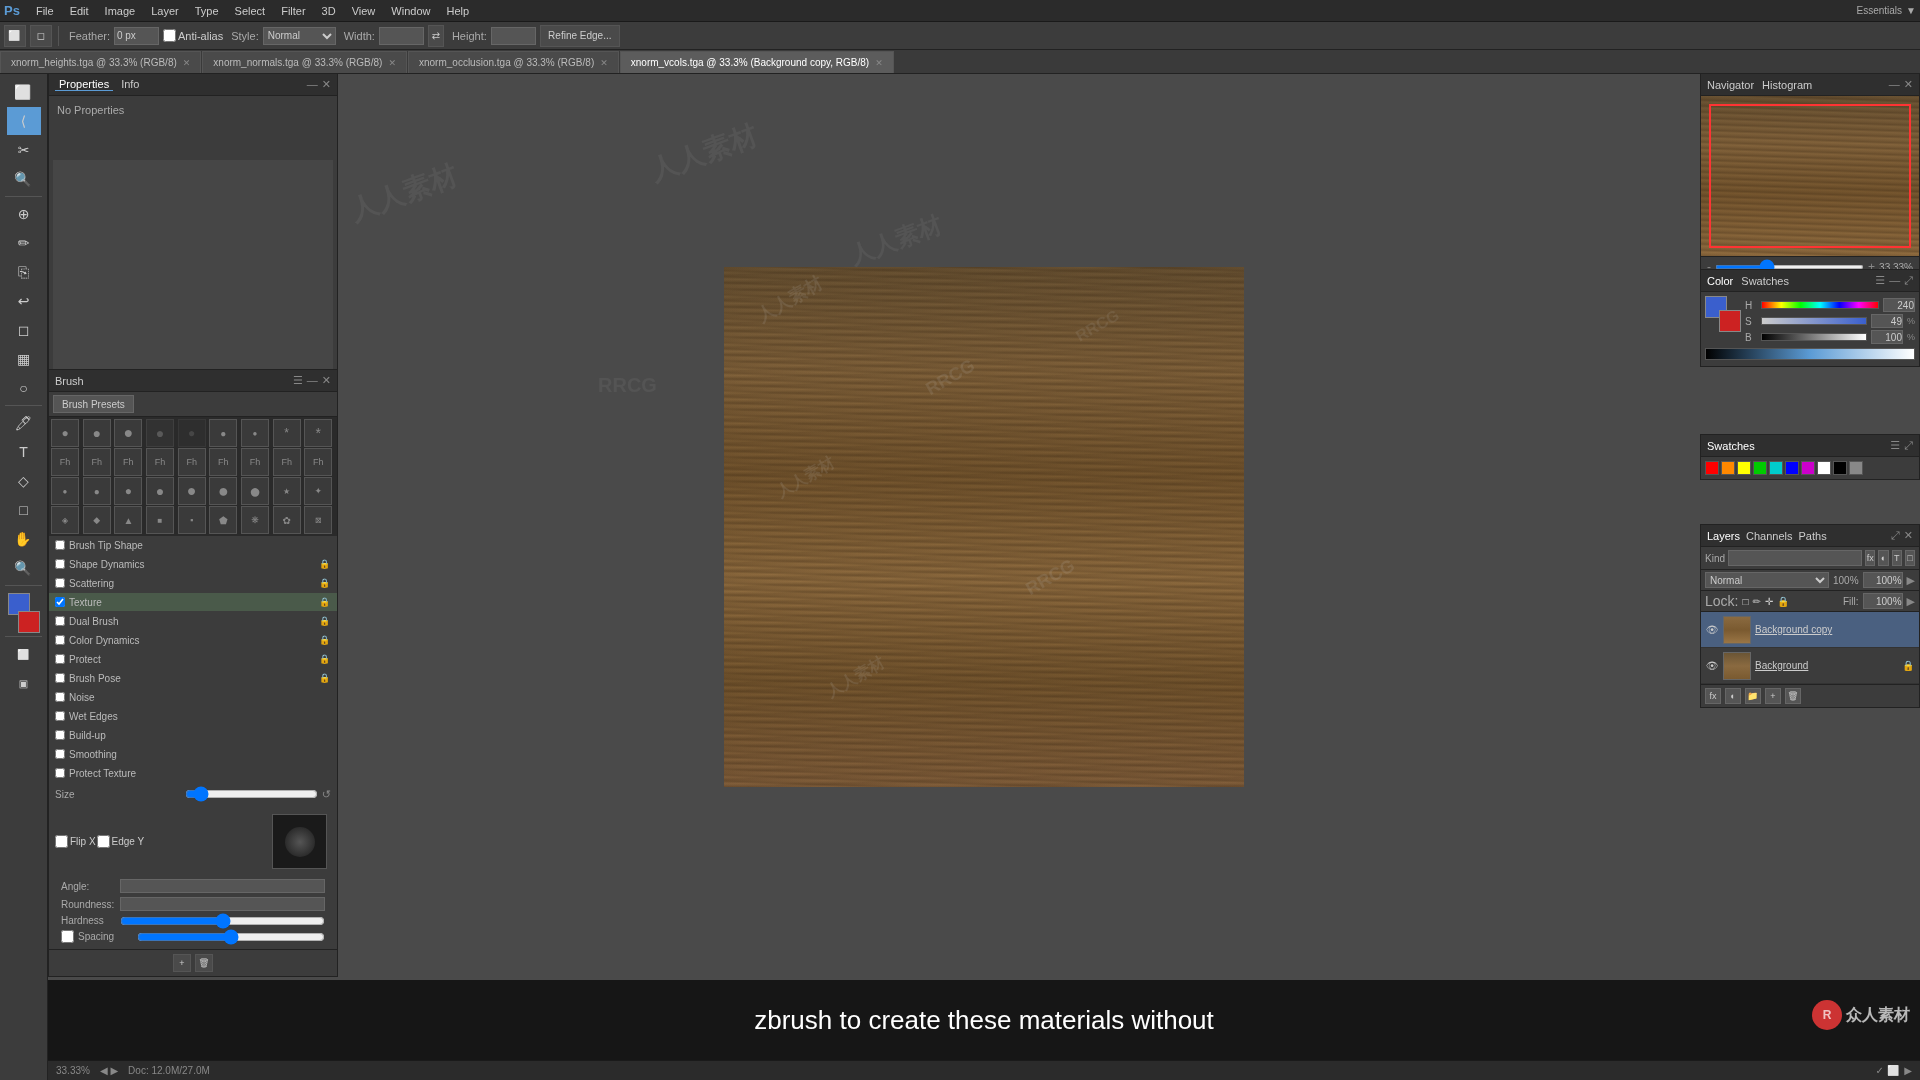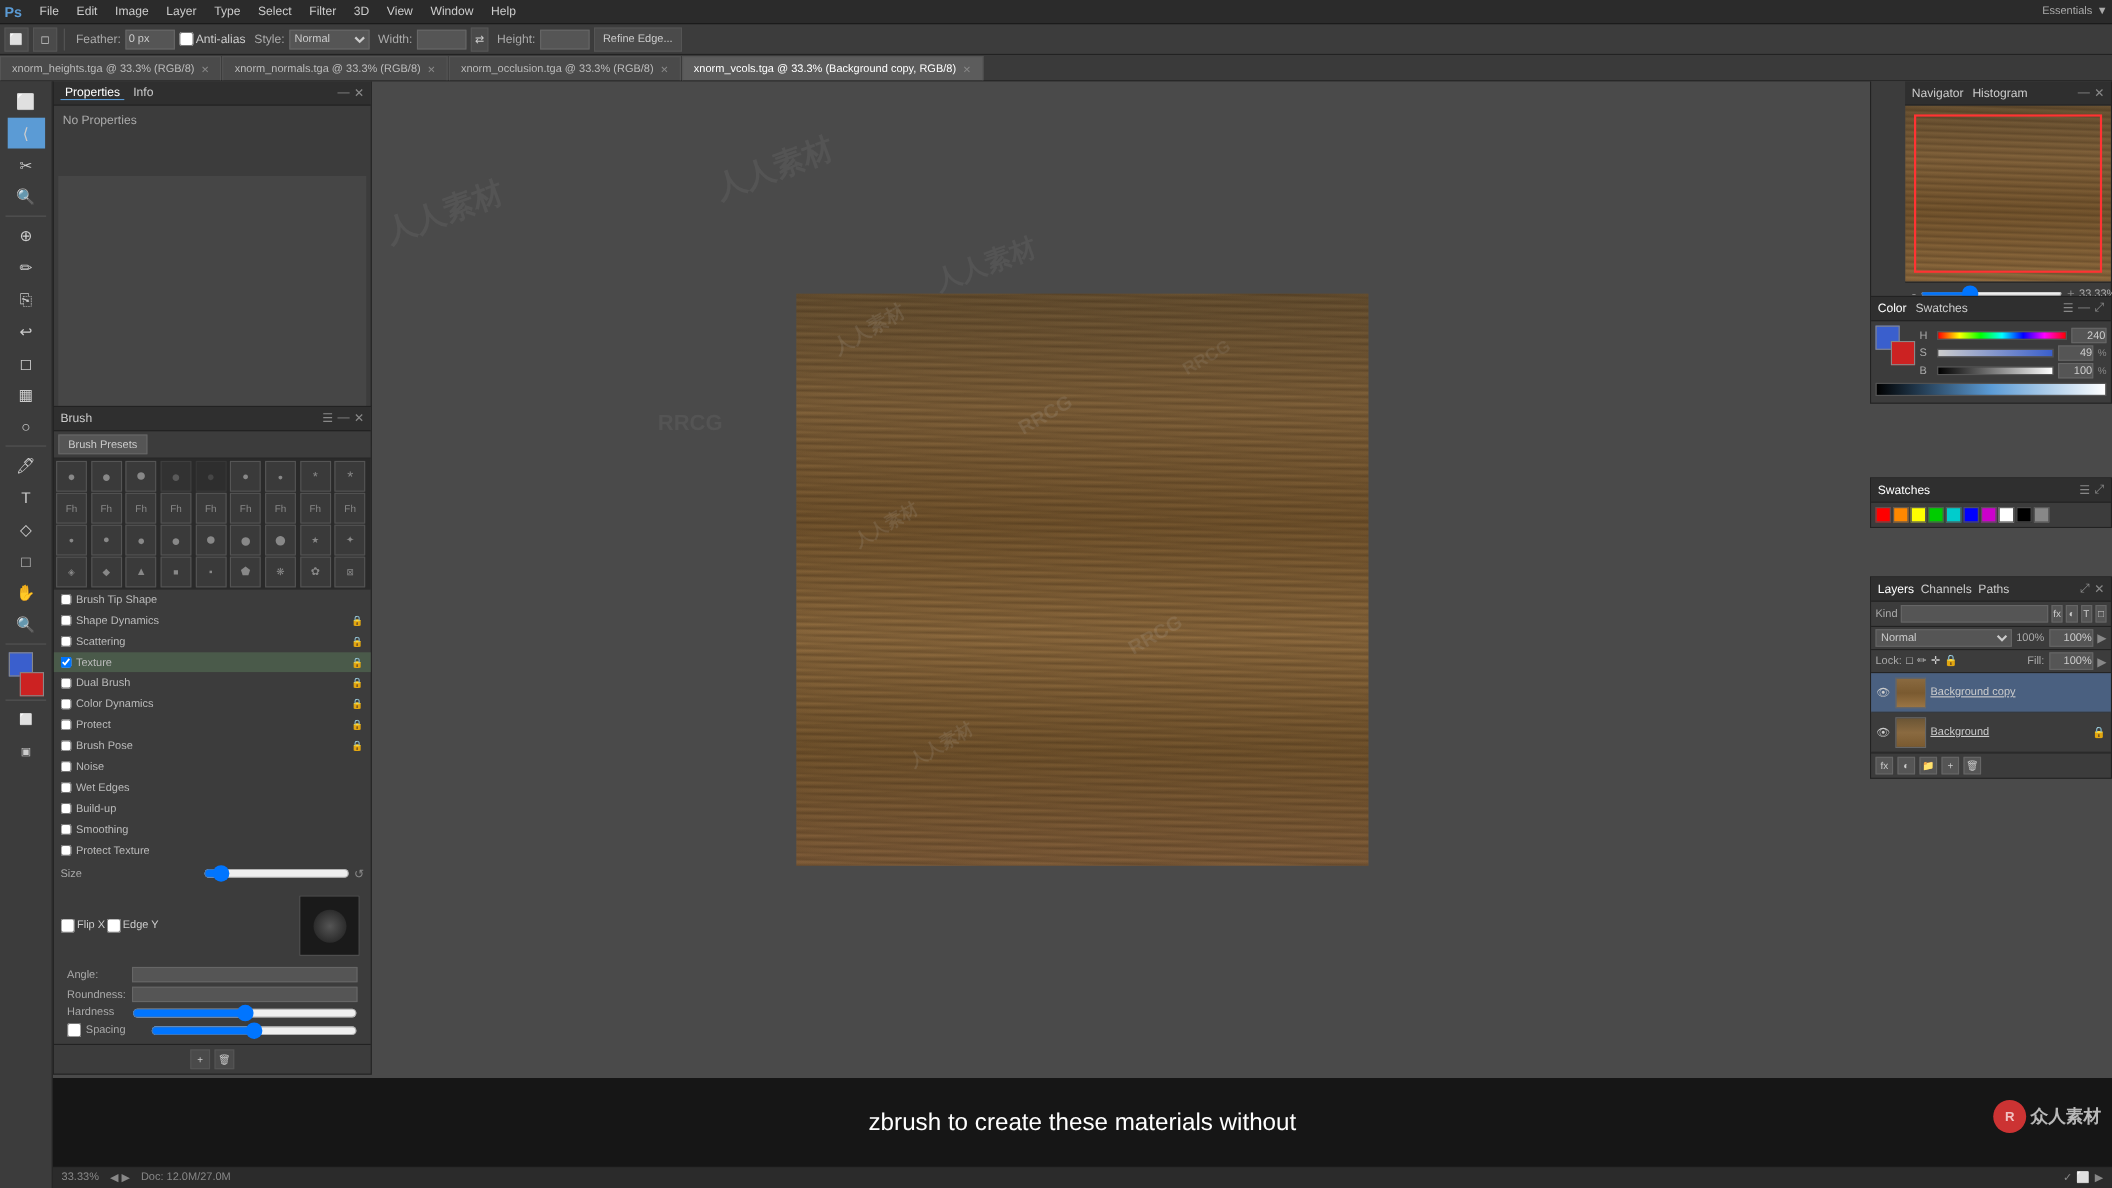--- a/index.html
+++ b/index.html
@@ -194,21 +194,21 @@
       justify-content: center;
       gap: 4px;
     }
     .subtitle-zh {
       color: #fff;
       font-size: 26px;
       font-weight: bold;
     }
     .subtitle-en {
       color: #fff;
-      font-size: 22px;
+      font-size: 26px;
     }
 
     
     #status-bar {
       height: 20px;
       background: #2b2b2b;
       display: flex;
       align-items: center;
       padding: 0 8px;
       border-top: 1px solid #1a1a1a;
@@ -370,21 +370,20 @@
     
     #navigator-panel {
       position: absolute;
       right: 0;
       top: 0;
       width: 220px;
       background: #3c3c3c;
       border: 1px solid #222;
       border-top: none;
       z-index: 10;
-      padding-left: 31px;
     }
     .nav-header {
       height: 22px;
       background: #2f2f2f;
       display: flex;
       align-items: center;
       padding: 0 6px;
       border-bottom: 1px solid #222;
       justify-content: space-between;
     }
@@ -557,21 +556,21 @@
       height: 16px;
       text-align: right;
     }
     .lock-row {
       display: flex;
       align-items: center;
       padding: 2px 4px;
       gap: 4px;
       border-bottom: 1px solid #222;
     }
-    .lock-label { font-size: 10px; color: #aaa; }
+    .lock-label { font-size: 14px; color: #aaa; }
     .fill-label { font-size: 10px; color: #aaa; margin-left: auto; }
     .fill-input {
       width: 40px;
       background: #555;
       border: 1px solid #666;
       color: #ccc;
       font-size: 10px;
       height: 16px;
       text-align: right;
     }

